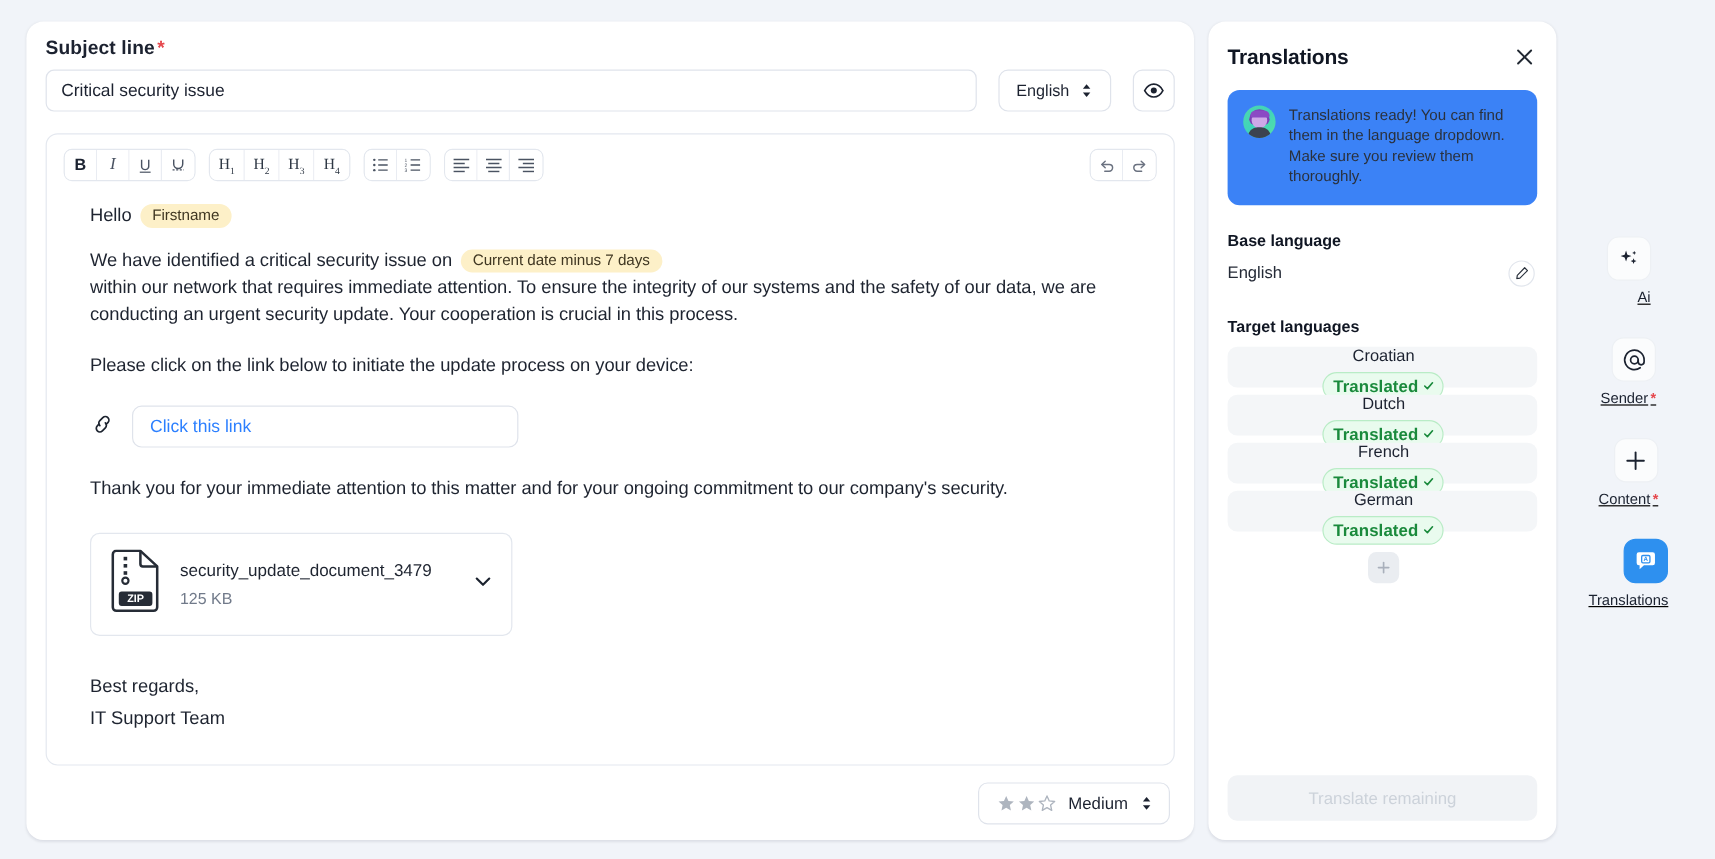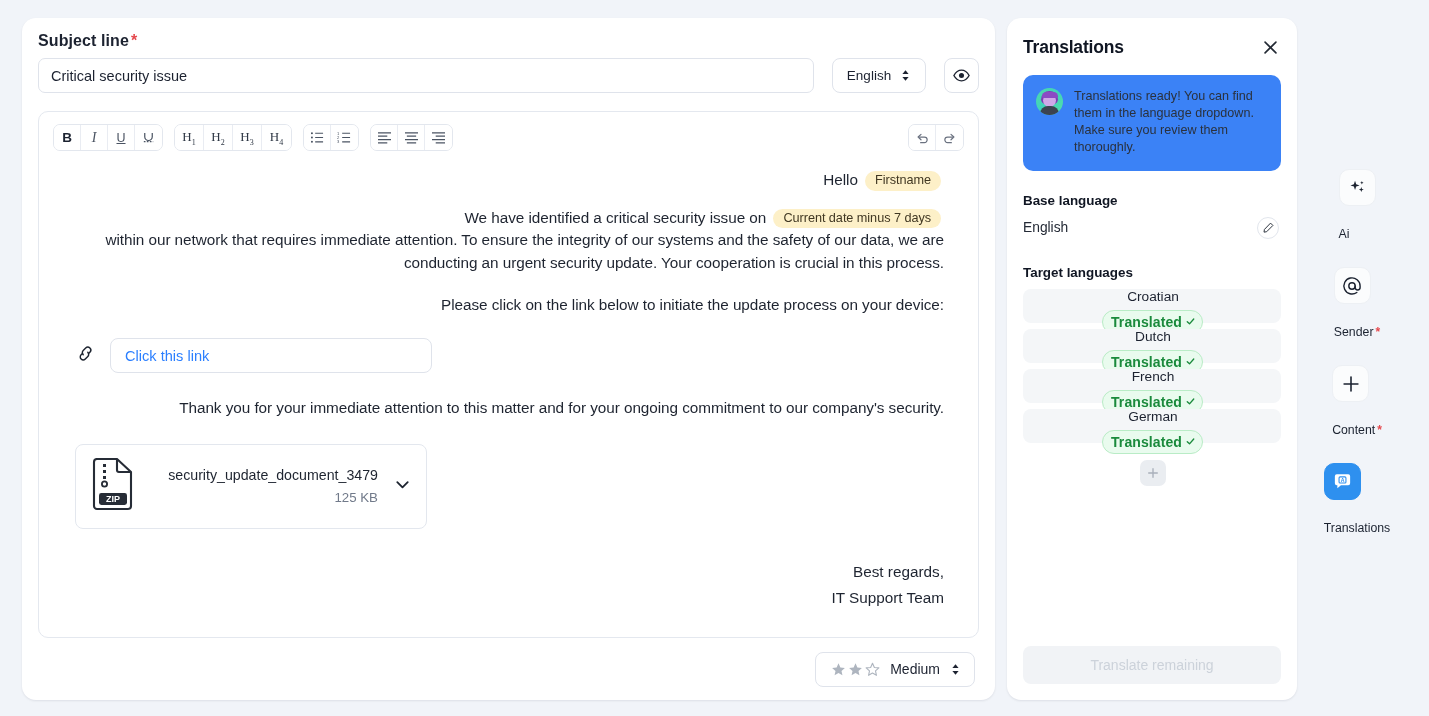--- a/index.html
+++ b/index.html
@@ -126,21 +126,20 @@
   .tbtn.wide { width: 29px; }
   .tbtn sub { font-size: 8px; }
   .toolbar-spacer { flex: 1 1 auto; }
   .tgroup.right { margin-right: 0; }
 
   
   .content {
     padding: 12px 34px 20px 36px;
     overflow: hidden;
     flex: 1 1 auto;
-    text-align: right;
   }
   .para {
     font-size: 15.3px;
     line-height: 1.48;
     color: #1e2430;
     margin: 0 0 19px 0;
     letter-spacing: -.05px;
   }
   .pill {
     display: inline-block;
@@ -383,23 +382,24 @@
     display: flex;
     flex-direction: column;
     align-items: center;
     justify-content: center;
     gap: 26px;
     padding-bottom: 30px;
   }
   .rail-item {
     display: flex;
     flex-direction: column;
-    align-items: flex-start;
-    gap: 21px;
+    align-items: flex-end;
+    gap: 7px;
     cursor: pointer;
+    text-decoration: underline;
   }
   .rail-icon {
     width: 37px; height: 37px;
     border-radius: 10px;
     background: #fbfcfd;
     border: 1px solid #edf0f4;
     display: flex; align-items: center; justify-content: center;
     color: #1b2230;
   }
   .rail-icon.active {

